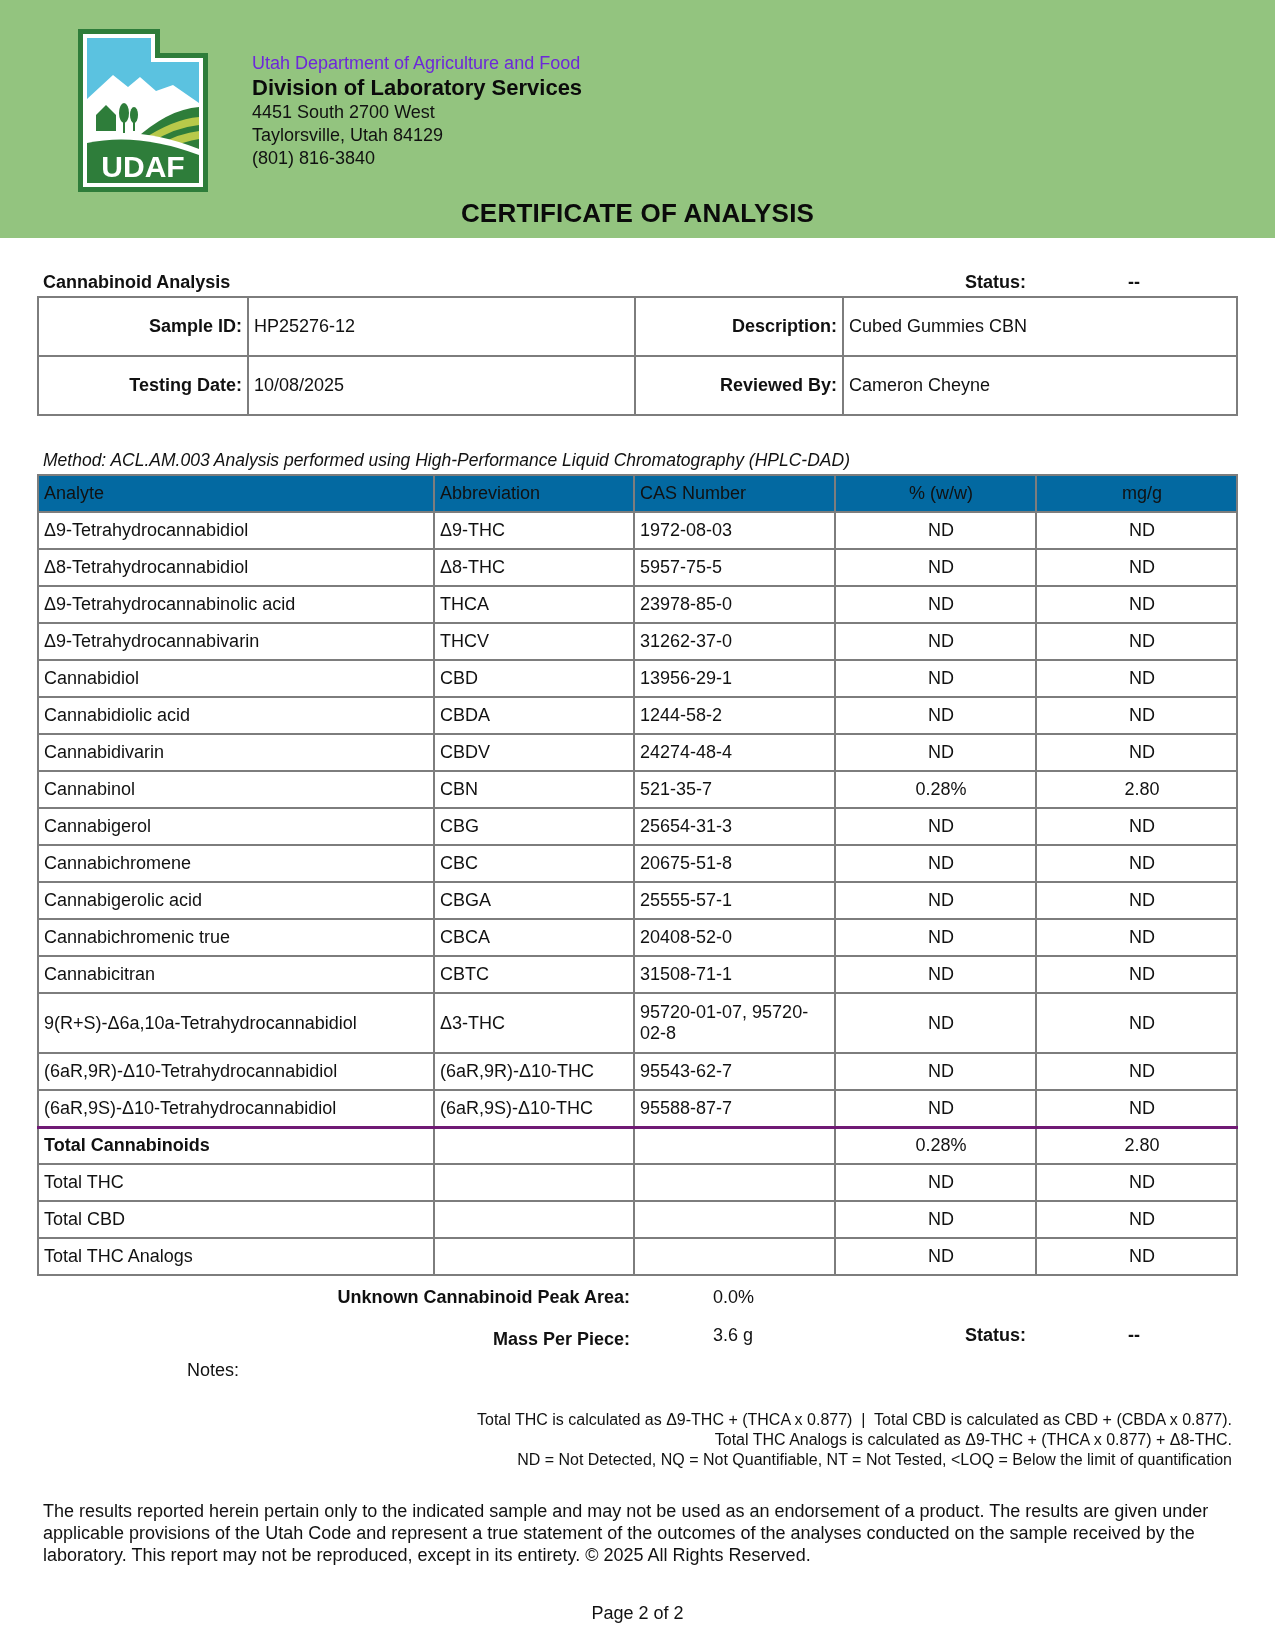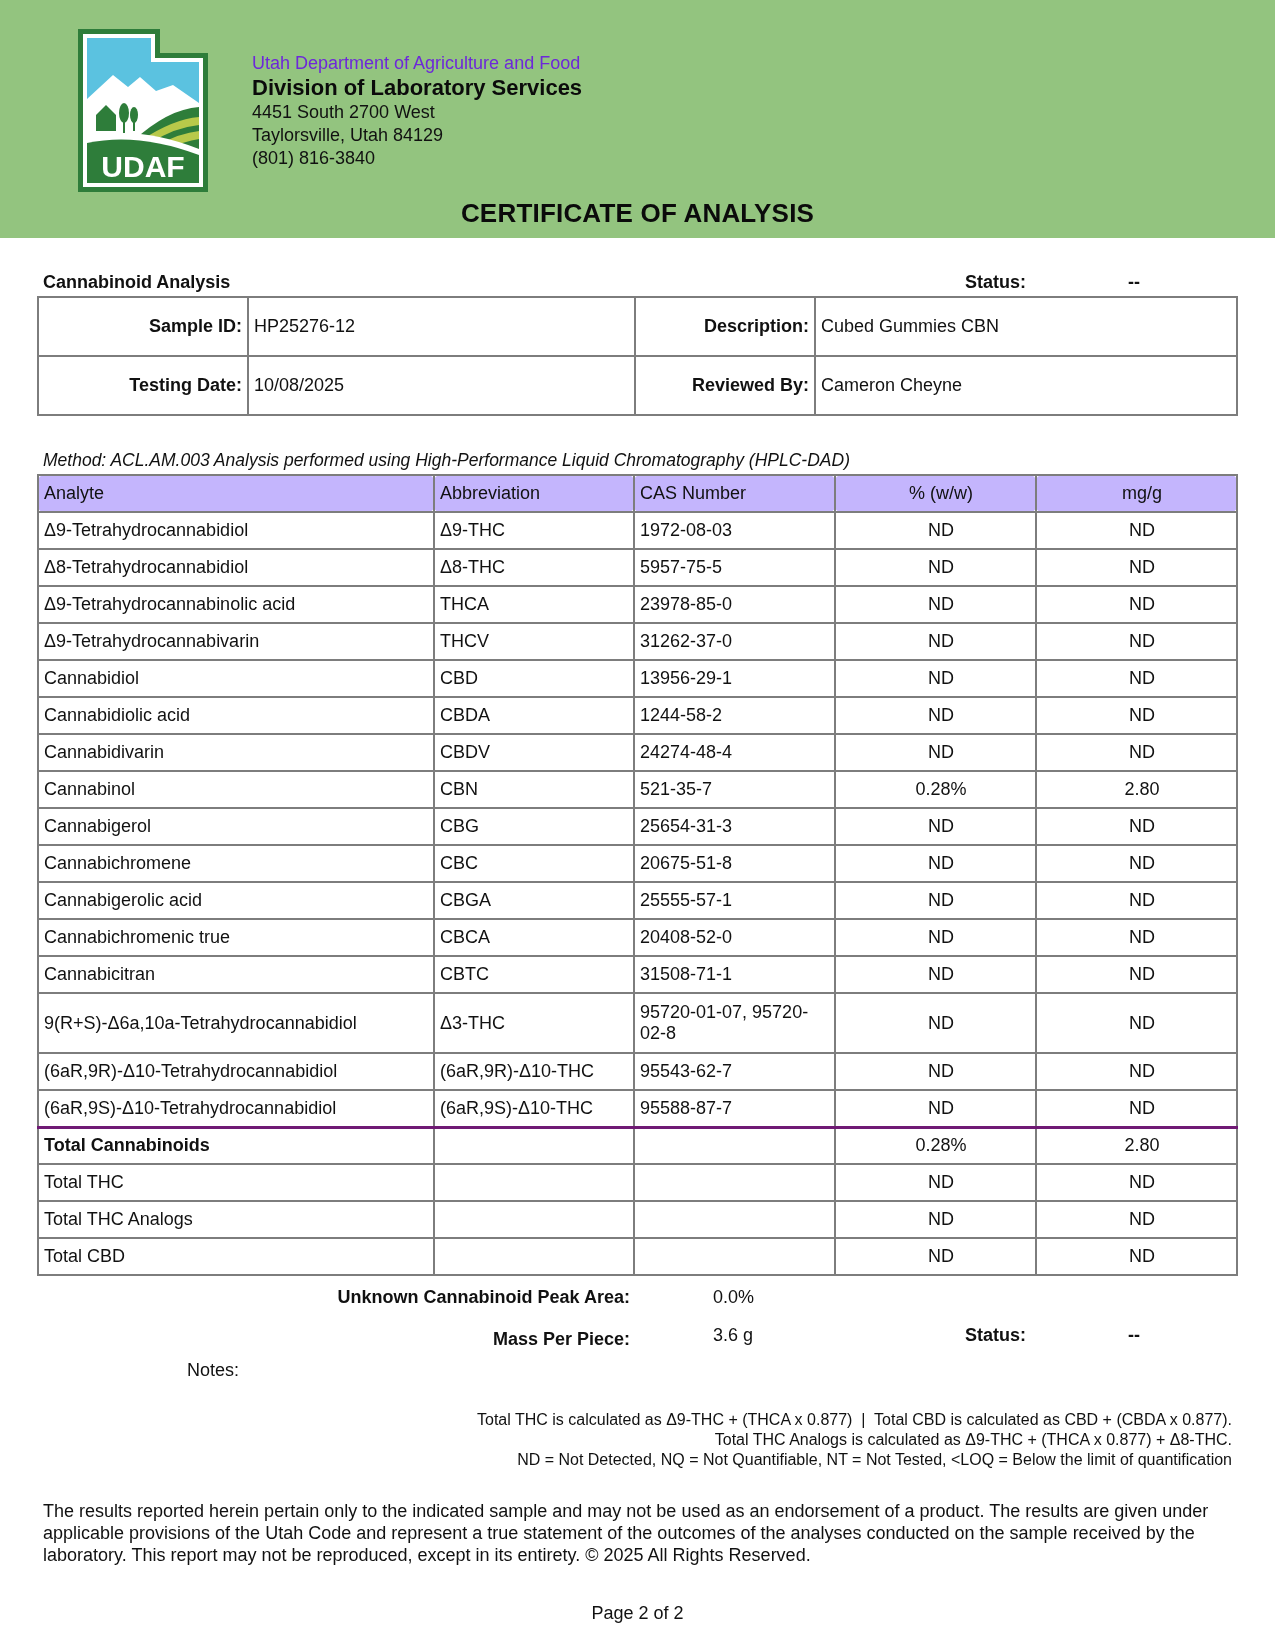--- a/index.html
+++ b/index.html
@@ -16,27 +16,27 @@
 
   .section-title { position: absolute; left: 43px; top: 272px; font-size: 18px; font-weight: bold; }
   .status-top-label { position: absolute; left: 965px; top: 272px; font-size: 18px; font-weight: bold; }
   .status-top-value { position: absolute; left: 1128px; top: 272px; font-size: 18px; font-weight: bold; }
 
   table.info { position: absolute; left: 37px; top: 296px; width: 1201px; border-collapse: collapse; }
   table.info td { border: 2px solid #7d7d7d; height: 59px; font-size: 18px; padding: 0 5px; }
   table.info td.lbl { font-weight: bold; text-align: right; }
   table.info td.lbl1 { width: 210px; border-radius: 10px; }
   table.info td.val1 { width: 387px; }
-  table.info td.lbl2 { width: 180px; }
+  table.info td.lbl2 { width: 208px; }
 
   .method { position: absolute; left: 43px; top: 450px; font-size: 17.5px; font-style: italic; }
 
   table.results { position: absolute; left: 37px; top: 474px; width: 1201px; border-collapse: collapse; }
   table.results th, table.results td { border: 2px solid #7d7d7d; font-size: 18px; padding: 0 5px; height: 37px; font-weight: normal; }
-  table.results th { background: #c4b5fd; text-align: left; border-radius: 6px; }
+  table.results th { background: #0369a1; text-align: left; }
   table.results th.num, table.results td.num { text-align: center; padding-left: 16px; }
   table.results col.c1 { width: 396px; }
   table.results col.c2 { width: 200px; }
   table.results col.c3 { width: 201px; }
   table.results col.c4 { width: 201px; }
   table.results tr.tall td { height: 60px; line-height: 21px; }
   table.results tr.total-first td { border-top: 3px solid #701a75; }
   table.results td.bold { font-weight: bold; }
   table.results tr.total-first td.num.pct { vertical-align: top; padding-top: 6px; }
   .peak-label { position: absolute; left: 315px; top: 1287px; font-size: 18px; font-weight: bold; width: 315px; text-align: right; }
@@ -249,28 +249,28 @@
       <td class="num">2.80</td>
     </tr>
     <tr>
       <td>Total THC</td>
       <td></td>
       <td></td>
       <td class="num">ND</td>
       <td class="num">ND</td>
     </tr>
     <tr>
+      <td>Total CBD</td>
+      <td></td>
+      <td></td>
+      <td class="num">ND</td>
+      <td class="num">ND</td>
+    </tr>
+    <tr>
       <td>Total THC Analogs</td>
-      <td></td>
-      <td></td>
-      <td class="num">ND</td>
-      <td class="num">ND</td>
-    </tr>
-    <tr>
-      <td>Total CBD</td>
       <td></td>
       <td></td>
       <td class="num">ND</td>
       <td class="num">ND</td>
     </tr>
   </tbody>
 </table>
 
 <div class="peak-label">Unknown Cannabinoid Peak Area:</div>
 <div class="peak-value">0.0%</div>

